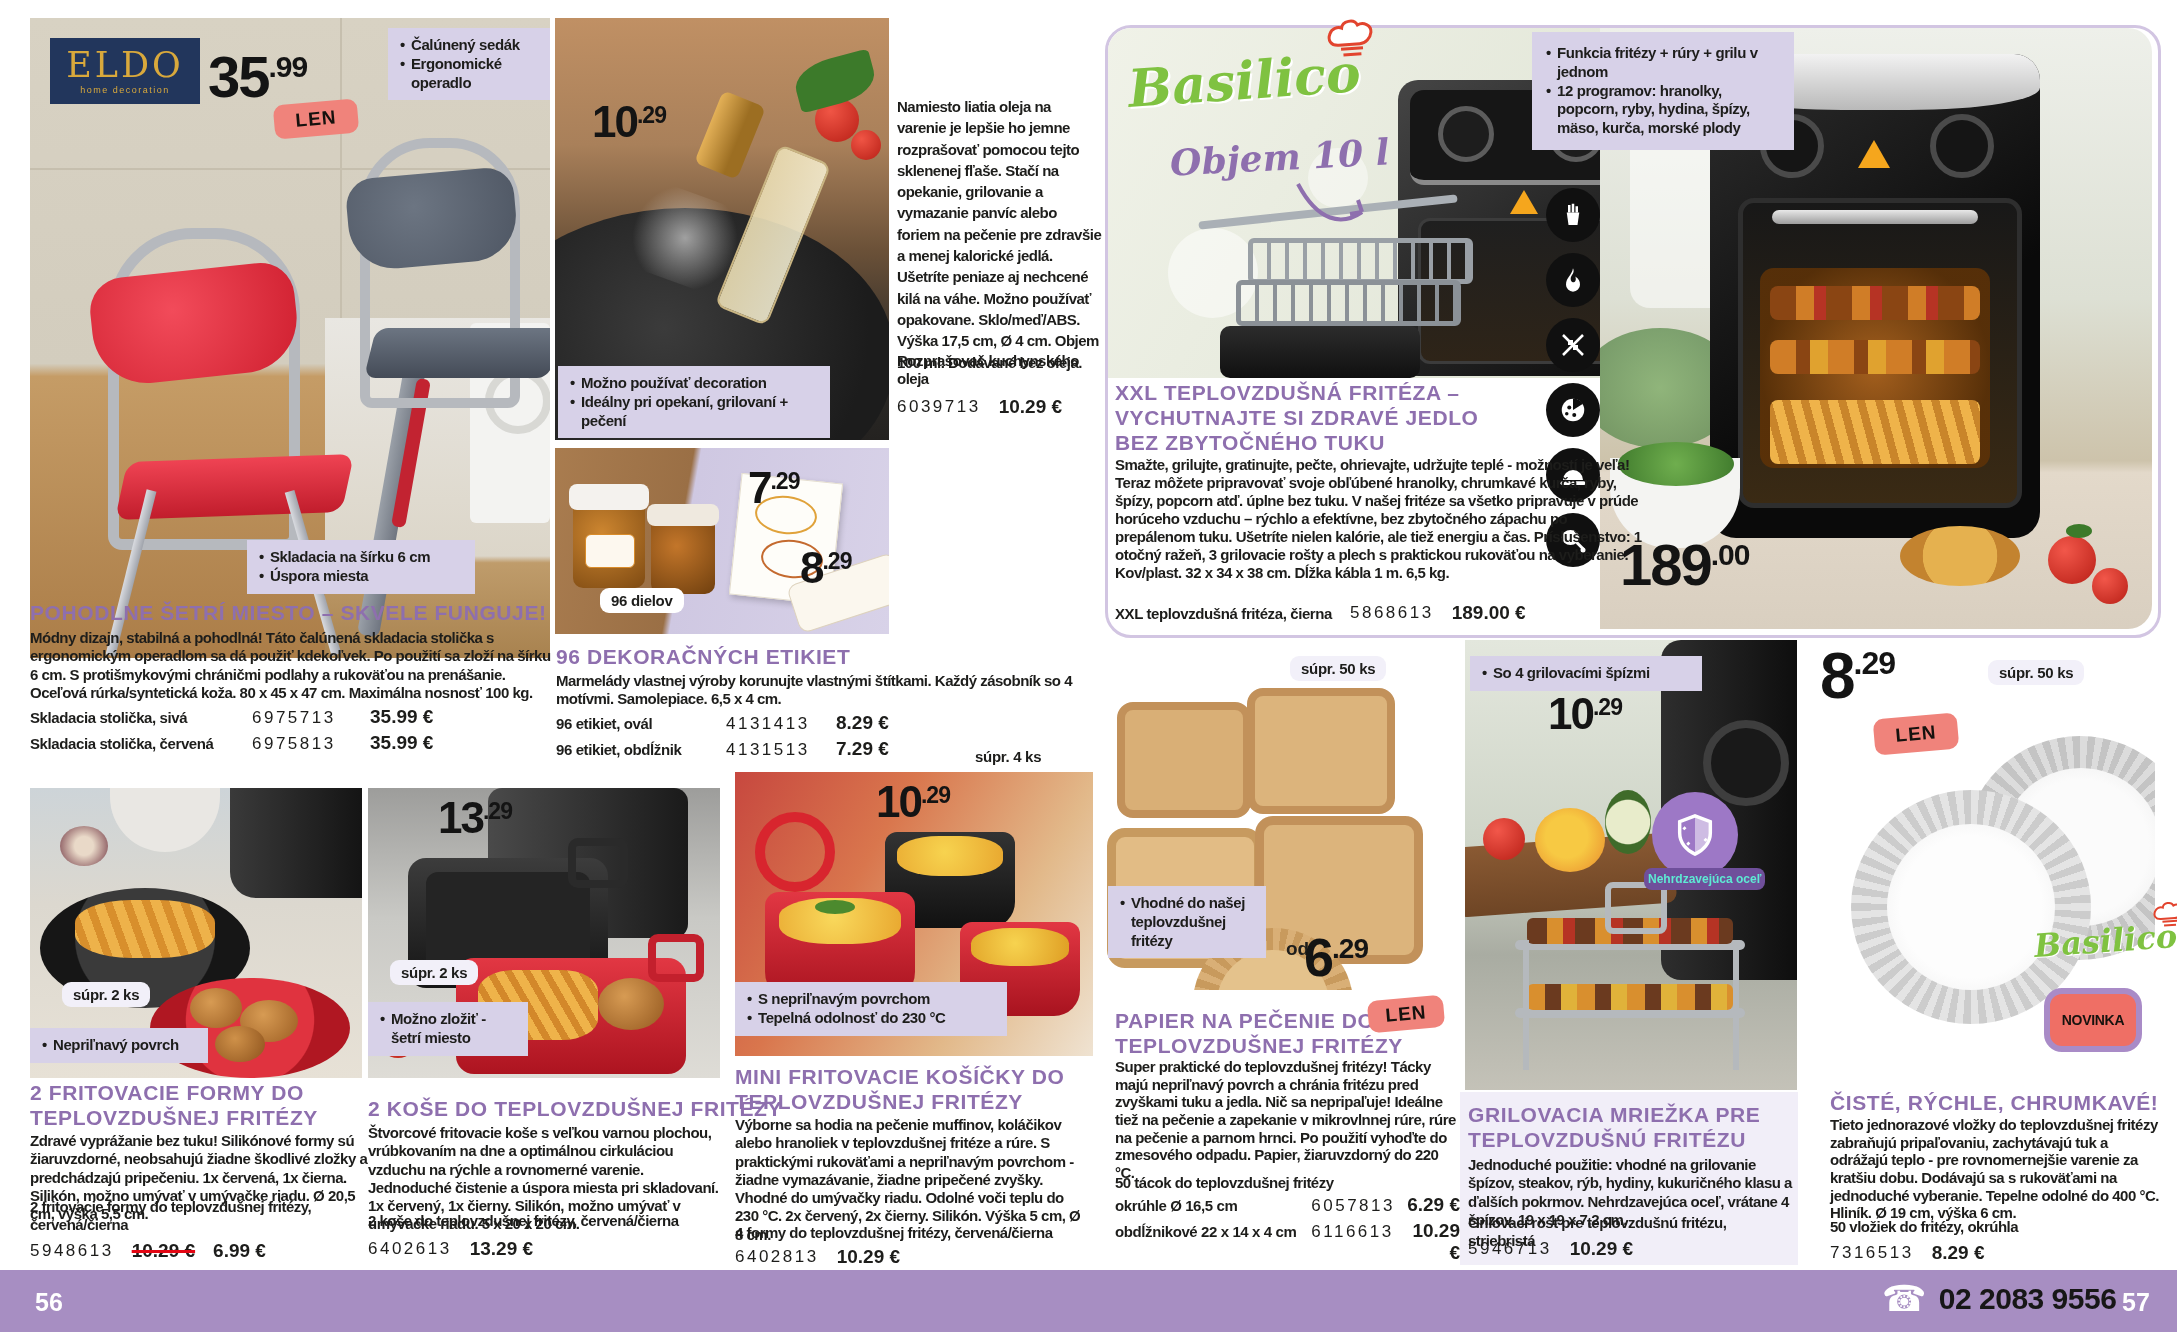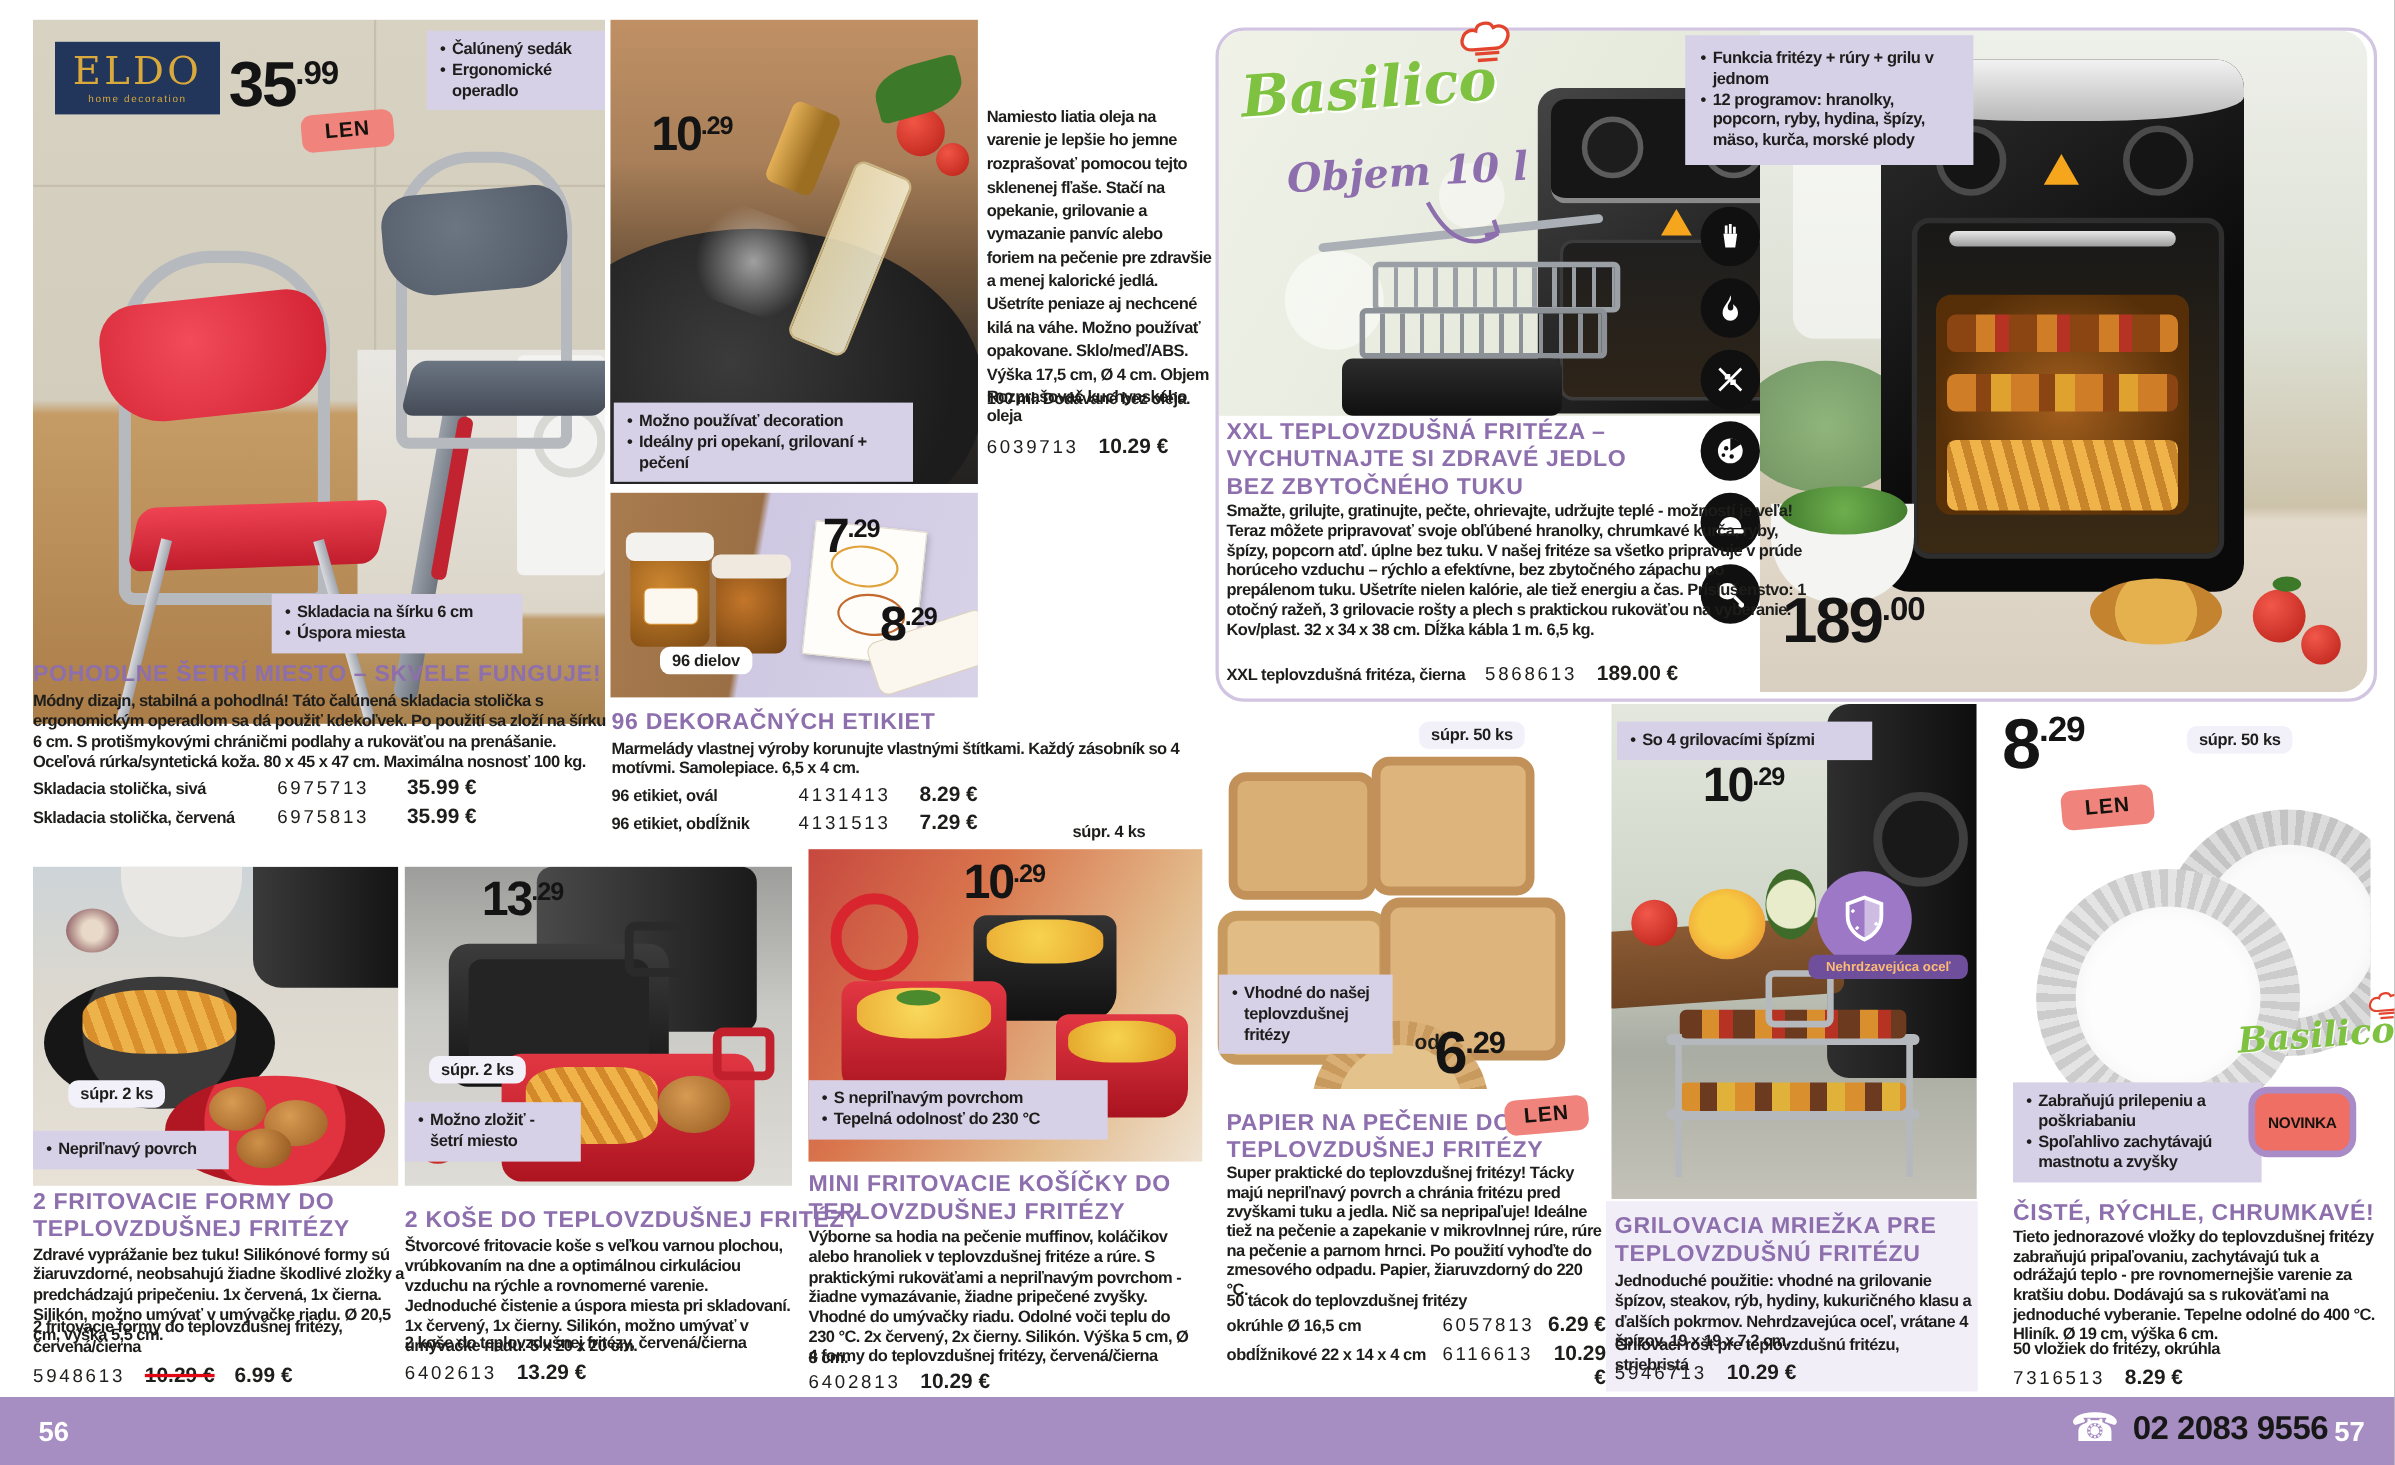--- a/index.html
+++ b/index.html
@@ -399,21 +399,21 @@
     <span class="i">10</span><span class="s">.29</span>
   </div>
   <div class="abs" style="left:1652px;top:792px;z-index:3">
     <div style="width:86px;height:86px;border-radius:50%;background:#9d78c6;display:flex;align-items:center;justify-content:center">
       <svg width="46" height="46" viewBox="0 0 24 24">
         <path d="M12 2l8 3v6c0 5-3.5 9-8 11-4.5-2-8-6-8-11V5z" fill="none" stroke="#fff" stroke-width="1.8"></path>
         <path d="M12 2l8 3v6c0 5-3.5 9-8 11z" fill="#fff" opacity=".5"></path>
         <path d="M6 8l1 1M17 14l1 1M8 16l1 1" stroke="#fff" stroke-width="1.6"></path>
       </svg>
     </div>
-    <div style="margin-top:-10px;background:#6f4f9b;color:#fdba74;font-weight:bold;font-size:12px;padding:4px 16px;border-radius:8px;white-space:nowrap;transform:translateX(-8px)">Nehrdzavejúca oceľ</div>
+    <div style="margin-top:-10px;background:#6f4f9b;color:#5eead4;font-weight:bold;font-size:12px;padding:4px 4px;border-radius:8px;white-space:nowrap;transform:translateX(-8px)">Nehrdzavejúca oceľ</div>
   </div>
   <div class="abs" style="left:1460px;top:1092px;width:338px;height:173px;background:#f1eef8"></div>
   <div class="h" style="left:1468px;top:1102px;width:322px">GRILOVACIA MRIEŽKA PRE TEPLOVZDUŠNÚ FRITÉZU</div>
   <div class="bt" style="left:1468px;top:1156px;width:326px">Jednoduché použitie: vhodné na grilovanie špízov, steakov, rýb, hydiny, kukuričného klasu a ďalších pokrmov. Nehrdzavejúca oceľ, vrátane 4 špízov. 19 x 19 x 7,2 cm.</div>
   <div class="bt" style="left:1468px;top:1214px;width:326px">Grilovací rošt pre teplovzdušnú fritézu, striebristá</div>
   <div class="crow" style="left:1468px;top:1238px">
     <span class="code">5946713</span>
     <span class="pr">10.29 €</span>
   </div>
 
@@ -428,24 +428,20 @@
   </div>
   <div class="len" style="left:1874px;top:716px;width:84px;height:36px">LEN</div>
   <div class="setb" style="left:1988px;top:660px">súpr. 50 ks</div>
   <div class="abs" style="left:2034px;top:922px;z-index:3;transform:rotate(-4deg)">
     <span class="script" style="font-size:32px;color:#7fc241;text-shadow:1px 1px 0 #fff">Basilico</span>
     <svg width="36" height="30" viewBox="0 0 54 44" style="position:absolute;right:-12px;top:-18px">
       <path d="M14 28c-8 0-11-6-8-12 2-5 8-7 12-5 1-7 13-9 16-2 6-3 14 1 13 8-1 6-6 11-12 11z" fill="#fff" stroke="#e2442e" stroke-width="3"></path>
       <path d="M16 32h22M18 38h18" stroke="#e2442e" stroke-width="3" fill="none"></path>
     </svg>
   </div>
-  <div class="feat" style="left:1830px;top:984px;width:206px">
-    <div class="li">Zabraňujú prilepeniu a poškriabaniu</div>
-    <div class="li">Spoľahlivo zachytávajú mastnotu a zvyšky</div>
-  </div>
   <div class="abs" style="left:2044px;top:988px;width:86px;height:52px;background:#ef6f65;border:6px solid #a98bc7;border-radius:18px;display:flex;align-items:center;justify-content:center;font-weight:bold;font-size:14px;letter-spacing:-.3px;color:#16120e;z-index:3">NOVINKA</div>
   <div class="h" style="left:1830px;top:1090px;width:340px;white-space:nowrap">ČISTÉ, RÝCHLE, CHRUMKAVÉ!</div>
   <div class="bt" style="left:1830px;top:1116px;width:338px;line-height:1.18">Tieto jednorazové vložky do teplovzdušnej fritézy zabraňujú pripaľovaniu, zachytávajú tuk a odrážajú teplo - pre rovnomernejšie varenie za kratšiu dobu. Dodávajú sa s rukoväťami na jednoduché vyberanie. Tepelne odolné do 400 °C. Hliník. Ø 19 cm, výška 6 cm.</div>
   <div class="bt" style="left:1830px;top:1218px;width:338px">50 vložiek do fritézy, okrúhla</div>
   <div class="crow" style="left:1830px;top:1242px">
     <span class="code">7316513</span>
     <span class="pr">8.29 €</span>
   </div>
 
   <div class="abs" style="left:0;top:1270px;width:2177px;height:62px;background:#a78ec2">

